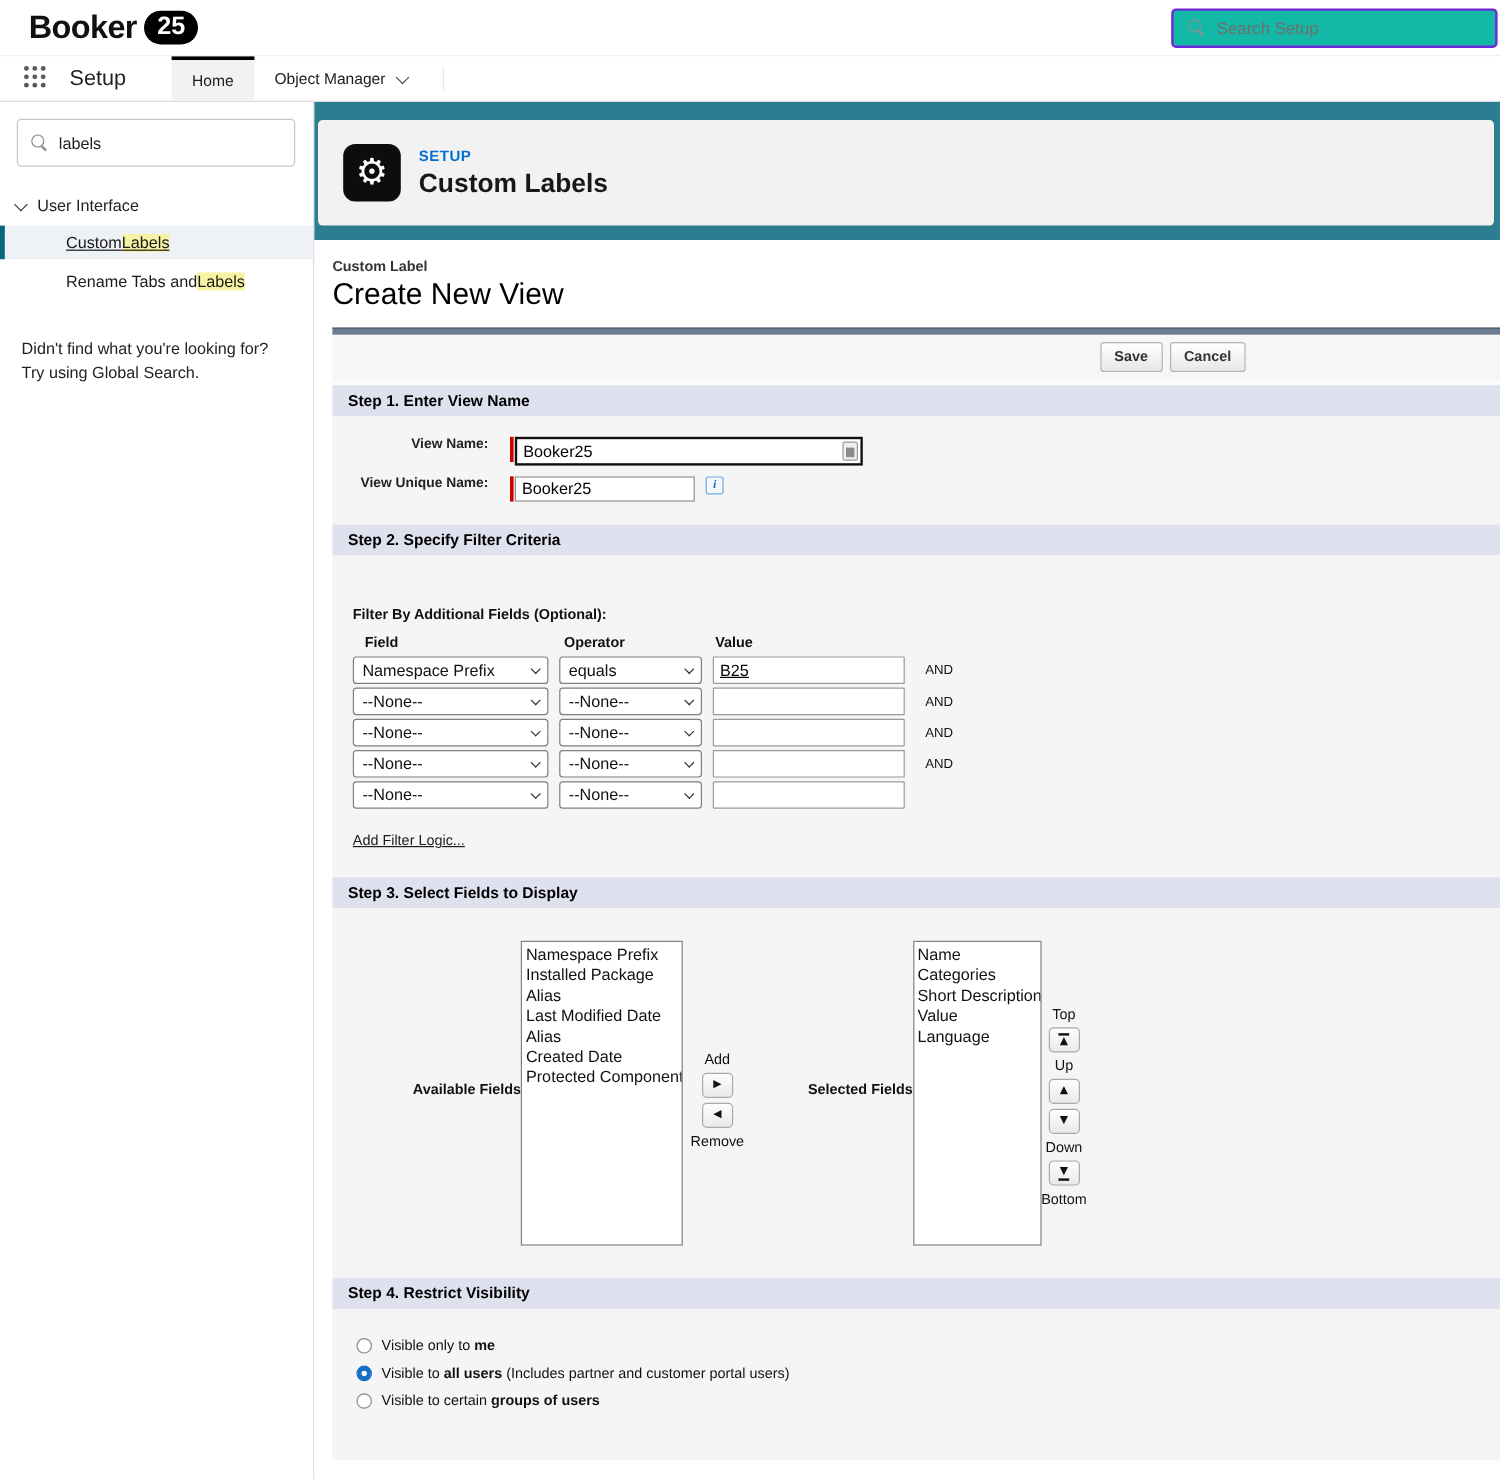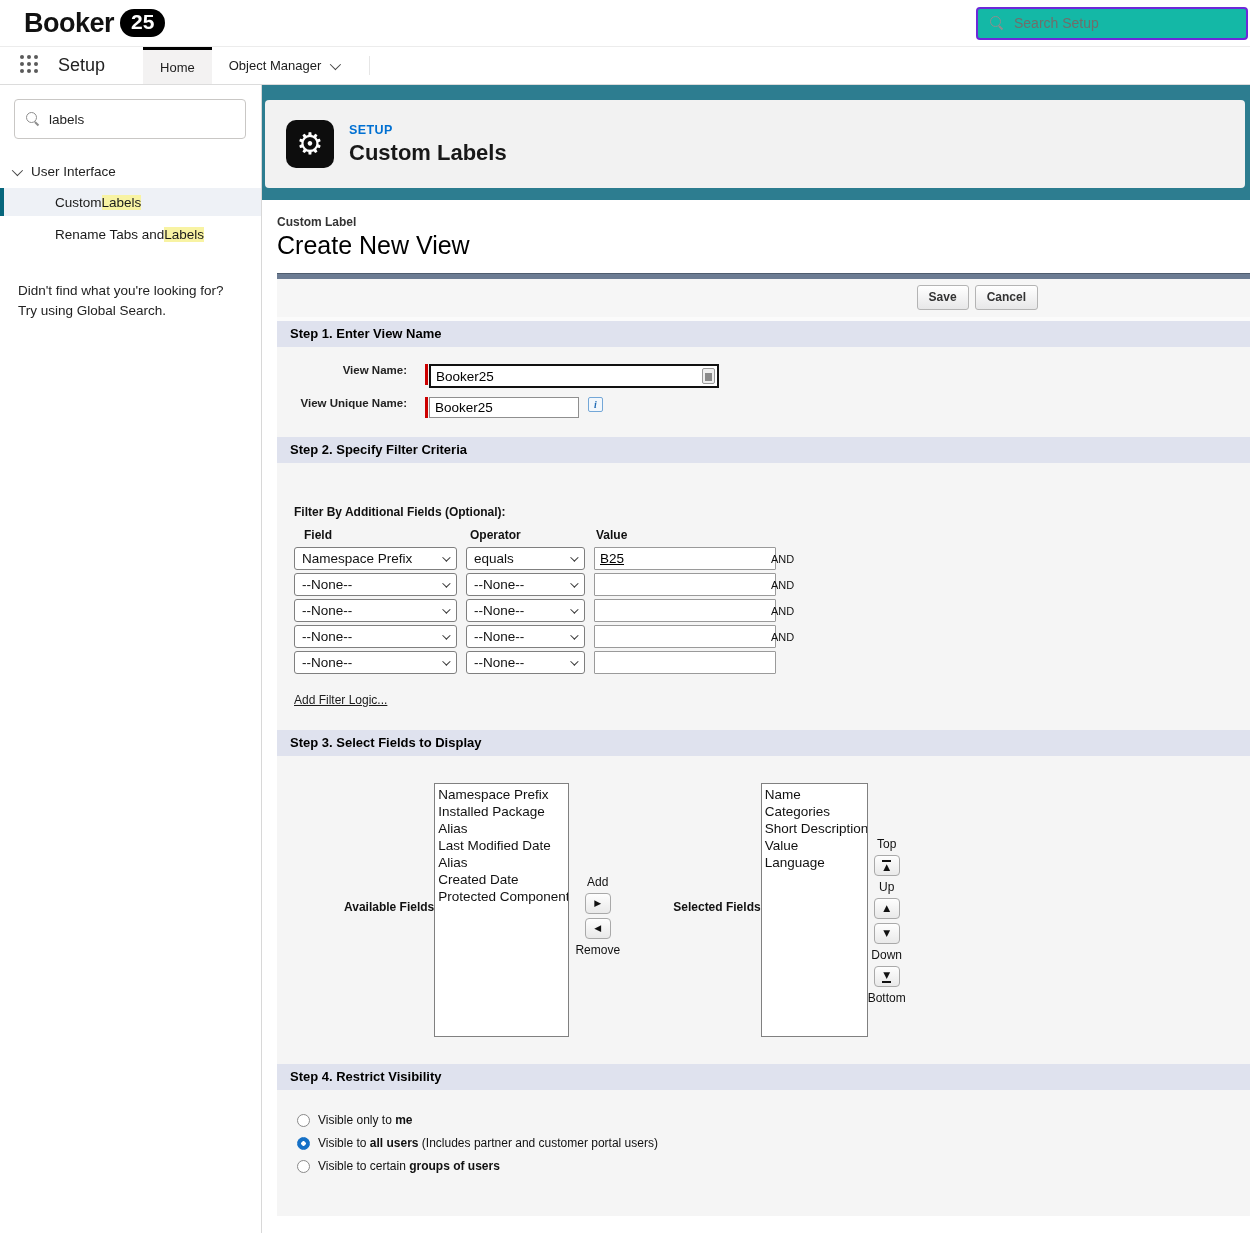--- a/index.html
+++ b/index.html
@@ -35,21 +35,21 @@
   .body-wrap { display:flex; height:1148px; }
   .sidebar { width:262px; flex:none; border-right:1px solid #d8d8d8; background:#fff; }
   .main { flex:1; background:#fff; min-width:0; }
 
   
   .quick-find { margin:14px 15px 0 14px; height:40px; border:1px solid #c9c7c5; border-radius:4px; display:flex; align-items:center; padding:0 11px; gap:9px; }
   .quick-find input { border:none; outline:none; font-size:13.5px; width:100%; font-family:inherit; color:#222; }
   .tree { margin-top:25px; }
   .tree-root { display:flex; align-items:center; gap:11px; padding-left:12px; font-size:13.5px; color:#222; cursor:pointer; }
   .tree-item { height:28px; display:flex; align-items:center; font-size:13.5px; color:#1a1a1a; cursor:pointer; }
-  .tree-item.selected { margin-top:9px; background:#eef1f6; border-left:4px solid #06667c; padding-left:51px; }
+  .tree-item.selected { margin-top:9px; background:#eef1f6; border-left:4px solid #06667c; padding-left:51px;text-decoration:underline; }
   .tree-item.plain { margin-top:4px; padding-left:55px; }
   .hl { background:#f8f3a3; }
   .side-help { margin:33px 18px 0 18px; font-size:13.5px; line-height:19.5px; color:#222; }
 
   
   .banner { height:115px; position:relative;
     background:
       linear-gradient(115deg, rgba(0,0,0,0) 79%, rgba(4,8,10,0.92) 88%),
       linear-gradient(295deg, rgba(130,128,118,0.55) 2%, rgba(130,128,118,0) 11%),
       linear-gradient(100deg, #1a5a68 0%, #2d7d90 26%, #4d9fae 52%, #3a8androgen 0%, #35808f 72%, #2a6e7e 86%, #16454f 100%);
@@ -90,21 +90,21 @@
   .info-ic { margin-left:9px; width:15px; height:15px; border:1px solid #74a7d7; border-radius:2px; background:#f2f7fc; color:#1f6bb5; font-size:10px; font-weight:bold; font-family:"Liberation Serif", serif; font-style:italic; display:flex; align-items:center; justify-content:center; cursor:pointer; }
 
   
   .s2-body { padding:42px 0 22px 17px; }
   .s2-intro { font-size:12px; font-weight:bold; color:#111; }
   .filter-grid { display:grid; grid-template-columns:163px 119px 154px 46px; column-gap:9px; row-gap:3px; margin-top:9px; align-items:center; }
   .col-head { font-size:12px; font-weight:bold; color:#111; padding-bottom:2px; }
   .col-head.f { padding-left:10px; } .col-head.o { padding-left:4px; } .col-head.v { padding-left:2px; }
   .sel { height:23px; border:1px solid #7f7f7f; border-radius:3px; background:#fff; display:flex; align-items:center; padding:0 7px; font-size:13.5px; color:#111; cursor:pointer; justify-content:space-between; }
   .sel .chev-down { width:6px; height:6px; border-color:#333; margin-right:1px; }
-  .val-input { height:23px; border:1px solid #9a9a9a; border-radius:1px; padding:0 5px; font-size:13.5px; font-family:inherit; background:#fff; outline:none; width:182px;text-decoration:underline; }
+  .val-input { height:23px; border:1px solid #9a9a9a; border-radius:1px; padding:0 5px; font-size:13.5px; font-family:inherit; background:#fff; outline:none; width:160px;text-decoration:underline; }
   .and-lbl { font-size:11px; color:#111; padding-left:14px; }
   .add-logic { display:inline-block; margin-top:19px; font-size:12px; color:#1b1b1b; text-decoration:underline; cursor:pointer; }
 
   
   .s3-body { padding:27px 0 27px 20px; display:flex; align-items:flex-start; }
   .list-col { display:flex; align-items:center;margin-left:47px; }
   .list-label { font-size:12px; font-weight:bold; color:#111; margin-bottom:6px; }
   .listbox { border:1px solid #808080; background:#fff; height:254px; overflow:hidden; padding:2px 3px; }
   .listbox .opt { font-size:13.5px; line-height:17px; color:#111; white-space:nowrap; cursor:pointer; }
   .lb-avail { width:135px; }

